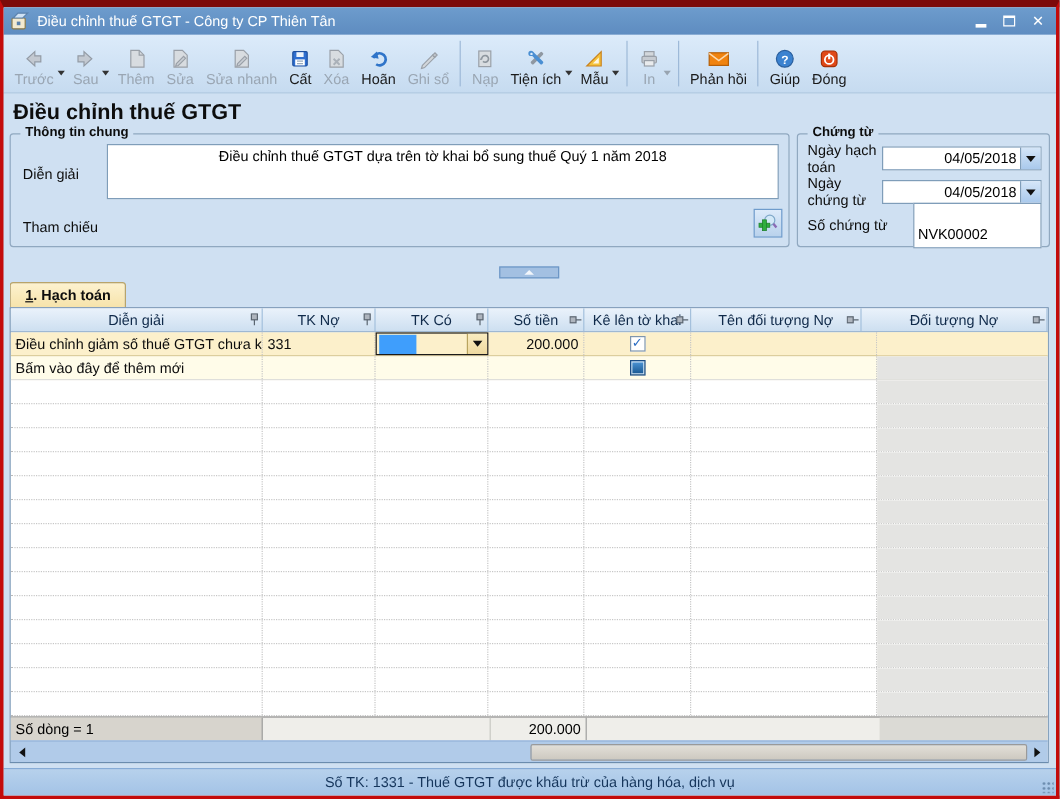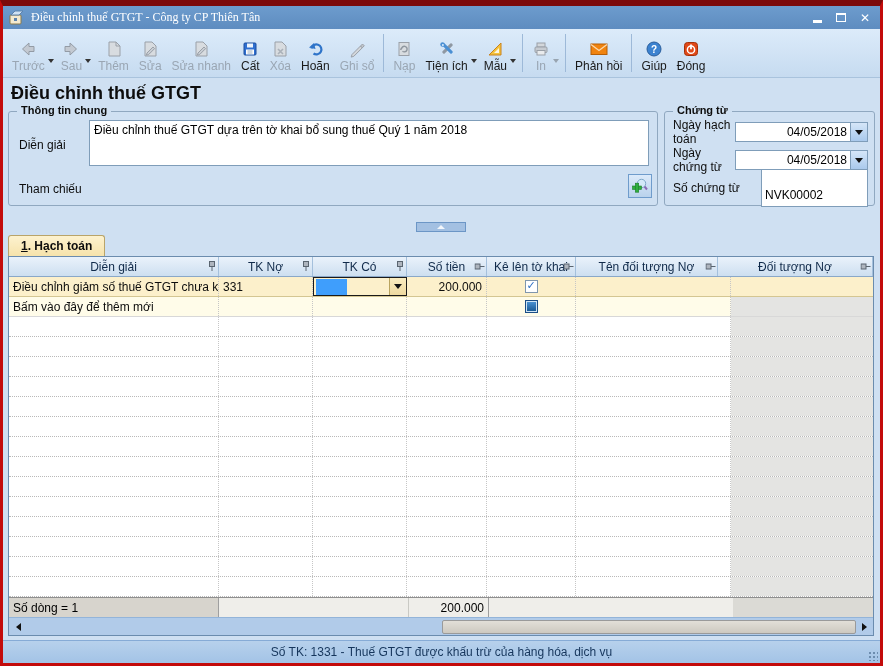--- a/index.html
+++ b/index.html
@@ -9,21 +9,21 @@
     border-left:3px solid #c30b0b; border-right:3px solid #c30b0b; border-bottom:3px solid #c30b0b;
     border-top:6px solid #7c0a0a;
     background:#cfe0f2; overflow:hidden;
   }
   
   .titlebar{
     height:23px; background:linear-gradient(#6d9ccd,#5e8cc0);
     display:flex; align-items:center; padding:0 6px; color:#fff; font-size:12px;
   }
   .titlebar .app-icon{ width:16px; height:16px; margin-right:6px; flex:0 0 auto; }
-  .titlebar .title-text{ flex:1; white-space:nowrap; overflow:hidden;font-family:Liberation Serif, serif; }
+  .titlebar .title-text{ flex:1; white-space:nowrap; overflow:hidden; }
   .win-controls{ display:flex; gap:14px; align-items:center; margin-right:4px; }
   .win-controls .wc{ color:#fff; font-size:12px; line-height:12px; cursor:default; }
   .wc-min{ width:9px; height:3px; background:#fff; margin-top:7px; }
   .wc-max{ width:10px; height:9px; border:1px solid #fff; border-top:2px solid #fff; }
   .wc-close{ font-size:13px; font-weight:bold; }
   
   .toolbar{
     height:49px; background:linear-gradient(#dcebfa,#c6dbf0);
     border-bottom:1px solid #a9c3dd; display:flex; align-items:center; padding:1px 4px 2px 4px;
   }
@@ -39,21 +39,21 @@
   .content{ position:relative; height:562px; background:#cfe0f2; }
   .page-title{ position:absolute; left:8px; top:5px; font-size:18px; font-weight:bold; color:#0d0d0d; }
   .groupbox{ position:absolute; border:1px solid #90a8c0; border-radius:3px; }
   .groupbox .legend{ position:absolute; top:-8px; left:8px; background:#cfe0f2; padding:0 4px;
     font-size:11px; font-weight:bold; color:#0d0d0d; }
   #group-general{ left:5px; top:33px; width:650px; height:95px; }
   #group-chungtu{ left:661px; top:33px; width:211px; height:95px; }
   .fld-label{ position:absolute; font-size:12px; color:#0d0d0d; }
   .desc-textarea{ position:absolute; left:80px; top:8px; width:560px; height:46px;
     border:1px solid #7f9db9; background:#fff; font-family:"Liberation Sans",sans-serif;
-    font-size:12px; padding:2px 4px; resize:none; }
+    font-size:12px; padding:2px 4px; resize:none;text-align:center; }
   .ref-button{ position:absolute; right:5px; top:62px; width:24px; height:24px;
     border:1px solid #6f9ccc; background:linear-gradient(#dceafa,#b9d2ec);
     display:flex; align-items:center; justify-content:center; }
   .ct-row{ position:absolute; left:8px; height:20px; display:flex; align-items:center; width:195px; }
   .ct-row .lbl{ width:88px; font-size:12px; color:#0d0d0d; }
   .combo{ flex:1; height:20px; border:1px solid #7f9db9; background:#fff; display:flex;padding-left:48px; }
   .combo .val{ flex:1; font-size:12px; padding:2px 3px; white-space:nowrap; overflow:hidden; }
   .combo .drop{ width:17px; background:linear-gradient(#d5e6f8,#a9c9ec); border-left:1px solid #7f9db9;
     display:flex; align-items:center; justify-content:center; }
   .tri-down{ width:0; height:0; border-left:4px solid transparent; border-right:4px solid transparent; border-top:5px solid #111; }

